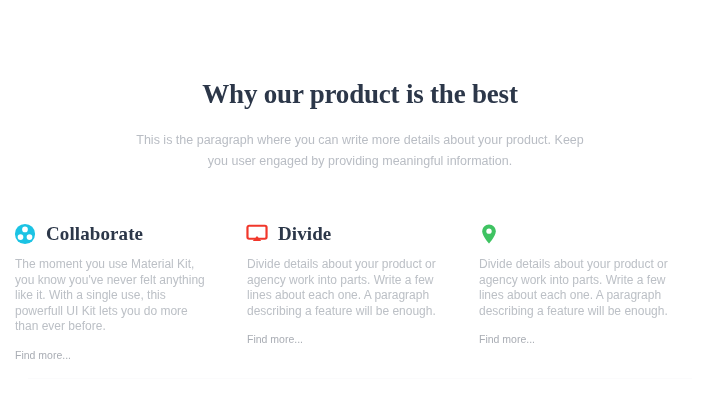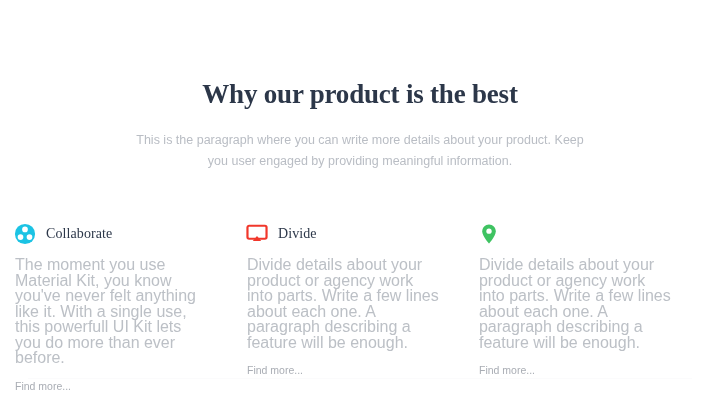--- a/index.html
+++ b/index.html
@@ -79,30 +79,30 @@
     margin-right: 10px;
     display: flex;
     align-items: center;
     justify-content: center;
   }
 
   .feature-icon svg { display: block; }
 
   .feature-title {
     font-family: "Liberation Serif", "DejaVu Serif", serif;
-    font-weight: normal;
-    font-size: 14px;
+    font-weight: bold;
+    font-size: 19px;
     line-height: 16px;
     color: #2c3749;
     letter-spacing: 0.1px;
   }
 
   .feature-text {
     font-family: "Liberation Sans", sans-serif;
-    font-size: 16px;
+    font-size: 12px;
     line-height: 15.5px;
     color: #bcc0c6;
     margin-bottom: 10px;
     padding-left: 1px;
     max-width: 196px;
   }
 
   .feature-link {
     display: inline-block;
     font-family: "Liberation Sans", sans-serif;

